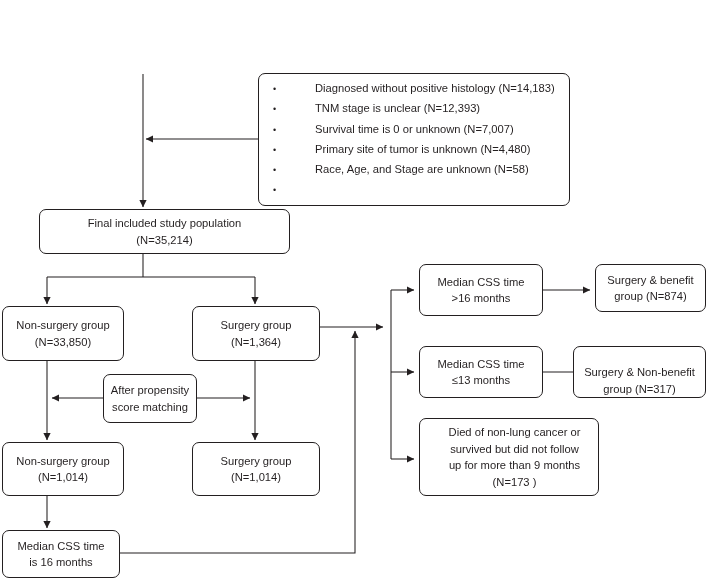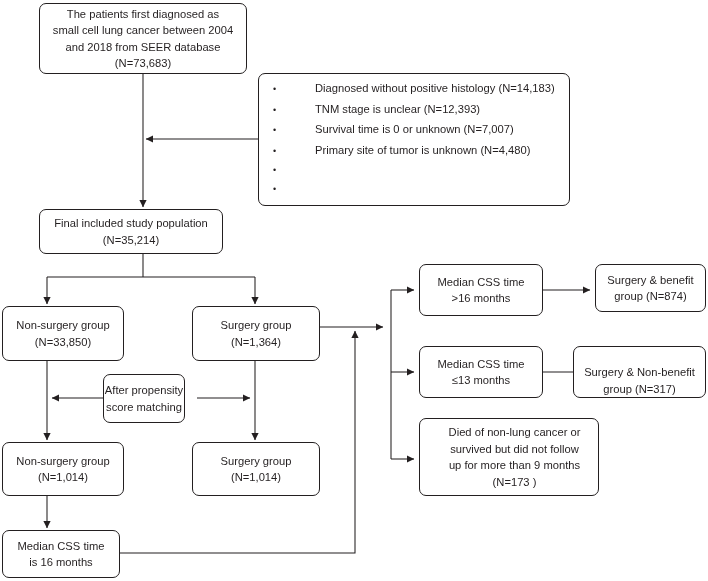--- a/index.html
+++ b/index.html
@@ -105,68 +105,63 @@
       <path d="M391,290 L391,459"></path>
       <path d="M391,290 L414,290" marker-end="url(#arrRight)"></path>
       <path d="M391,372 L414,372" marker-end="url(#arrRight)"></path>
       <path d="M391,459 L414,459" marker-end="url(#arrRight)"></path>
 
       <path d="M543,290 L590,290" marker-end="url(#arrRight)"></path>
       <path d="M543,372 L590,372" marker-end="url(#arrRight)"></path>
     </g>
   </svg>
 
-  <div class="node" style="left:39px; top:3px; width:208px; height:71px;">
-    <span class="ln">The patients first diagnosed as</span>
-    <span class="ln">small cell lung cancer between 2004</span>
-    <span class="ln">and 2018 from SEER database</span>
-    <span class="ln">(N=73,683)</span>
-  </div>
 
   <div class="node listbox" style="left:258px; top:73px; width:312px; height:133px;">
     <div class="bullet-row">
       <span class="bullet-dot">•</span>
       <span class="bullet-text">Diagnosed without positive histology (N=14,183)</span>
     </div>
     <div class="bullet-row">
       <span class="bullet-dot">•</span>
       <span class="bullet-text">TNM stage is unclear (N=12,393)</span>
     </div>
     <div class="bullet-row">
       <span class="bullet-dot">•</span>
       <span class="bullet-text">Survival time is 0 or unknown (N=7,007)</span>
     </div>
     <div class="bullet-row">
       <span class="bullet-dot">•</span>
       <span class="bullet-text">Primary site of tumor is unknown (N=4,480)</span>
     </div>
     <div class="bullet-row">
       <span class="bullet-dot">•</span>
-    </div>
-    <div class="bullet-row">
-      <span class="bullet-dot">•</span>
-    </div>
-  </div>
-
-  <div class="node" style="left:39px; top:209px; width:184px; height:45px;">
+      <span class="bullet-text">Race, Age, and Stage are unknown (N=58)</span>
+    </div>
+    <div class="bullet-row">
+      <span class="bullet-dot">•</span>
+    </div>
+  </div>
+
+  <div class="node" style="left:39px; top:209px; width:251px; height:45px;">
     <span class="ln">Final included study population</span>
     <span class="ln">(N=35,214)</span>
   </div>
 
   <div class="node" style="left:2px; top:306px; width:122px; height:55px;">
     <span class="ln">Non-surgery group</span>
     <span class="ln">(N=33,850)</span>
   </div>
 
   <div class="node" style="left:192px; top:306px; width:128px; height:55px;">
     <span class="ln">Surgery group</span>
     <span class="ln">(N=1,364)</span>
   </div>
 
-  <div class="node" style="left:103px; top:374px; width:82px; height:49px;">
+  <div class="node" style="left:103px; top:374px; width:94px; height:49px;">
     <span class="ln">After propensity</span>
     <span class="ln">score matching</span>
   </div>
 
   <div class="node" style="left:2px; top:442px; width:122px; height:54px;">
     <span class="ln">Non-surgery group</span>
     <span class="ln">(N=1,014)</span>
   </div>
 
   <div class="node" style="left:192px; top:442px; width:128px; height:54px;">

